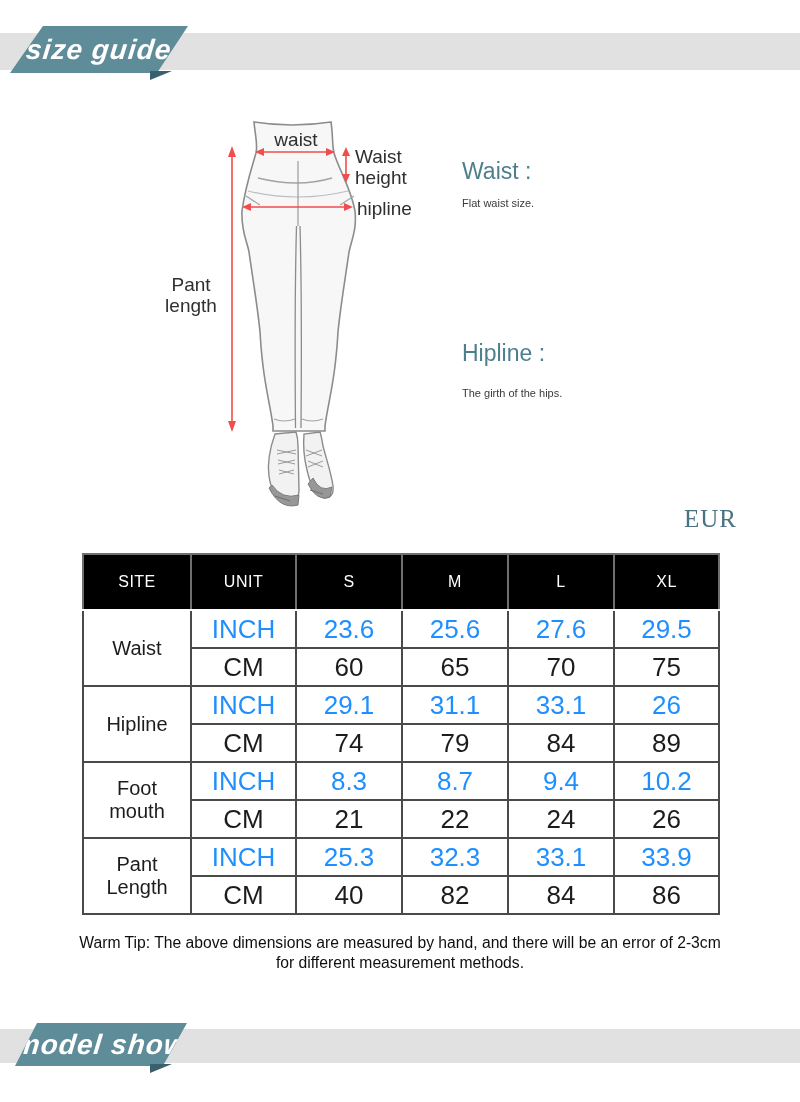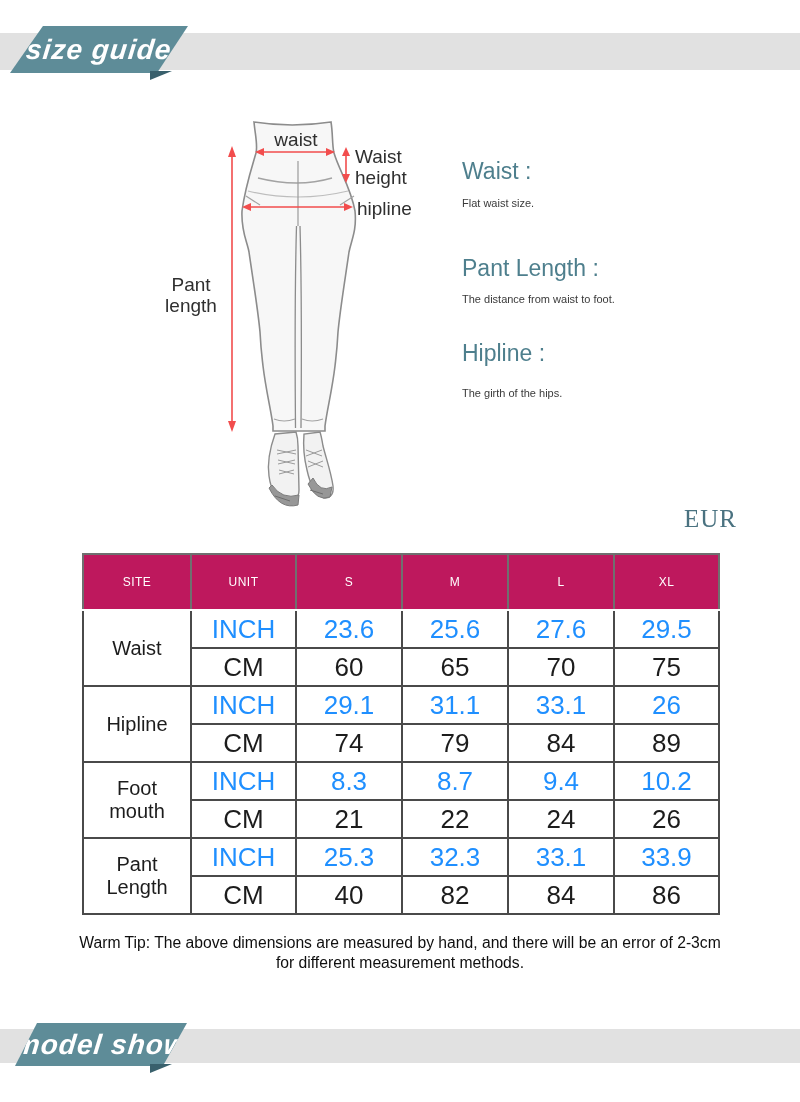--- a/index.html
+++ b/index.html
@@ -38,21 +38,21 @@
   #desc0-h{top:158px;} #desc0-b{top:197px;}
   #desc1-h{top:255px;} #desc1-b{top:293px;}
   #desc2-h{top:340px;} #desc2-b{top:387px;}
 
   #region-label{left:684px;top:505px;font-family:"Liberation Serif", serif;
     font-size:25px;letter-spacing:1px;color:#4a7280;}
 
   
   #size-table{left:82px;top:553px;border-collapse:collapse;table-layout:fixed;}
   #size-table th{
-    background:#be185d;color:#ffffff;font-weight:normal;font-size:12px;
+    background:#000000;color:#ffffff;font-weight:normal;font-size:16px;
     height:52px;border:2px solid #6f6f6f;border-bottom:2px solid #ffffff;letter-spacing:0.5px;}
   #size-table td{
     border:2px solid #4a4a4a;background:#ffffff;text-align:center;
     height:36px;font-size:26px;color:#1c1c1c;padding:0;}
   #size-table td.site{font-size:20px;white-space:pre-line;line-height:23px;}
   #size-table .inch{color:#1f8fff;}
 
   
   #warm-tip{left:0;top:933px;width:800px;text-align:center;font-size:16px;
     line-height:20px;color:#0f0f0f;white-space:pre-line;transform:scaleX(0.98);}
@@ -115,22 +115,20 @@
 
   <div class="abs diaglabel" id="waist-label">waist</div>
   <div class="abs diaglabel" id="waist-height-label">Waist
 height</div>
   <div class="abs diaglabel" id="hipline-label">hipline</div>
   <div class="abs diaglabel" id="pant-length-label">Pant
 length</div>
 
   <div class="abs desc-h" id="desc0-h">Waist :</div>
   <div class="abs desc-b" id="desc0-b">Flat waist size.</div>
-  <div class="abs desc-h" id="desc1-h">Pant Length :</div>
-  <div class="abs desc-b" id="desc1-b">The distance from waist to foot.</div>
   <div class="abs desc-h" id="desc2-h">Hipline :</div>
   <div class="abs desc-b" id="desc2-b">The girth of the hips.</div>
 
   <div class="abs" id="region-label">EUR</div>
 
   <table class="abs" id="size-table">
     <colgroup>
       <col style="width:108px">
         <col style="width:105px">
         <col style="width:106px">

